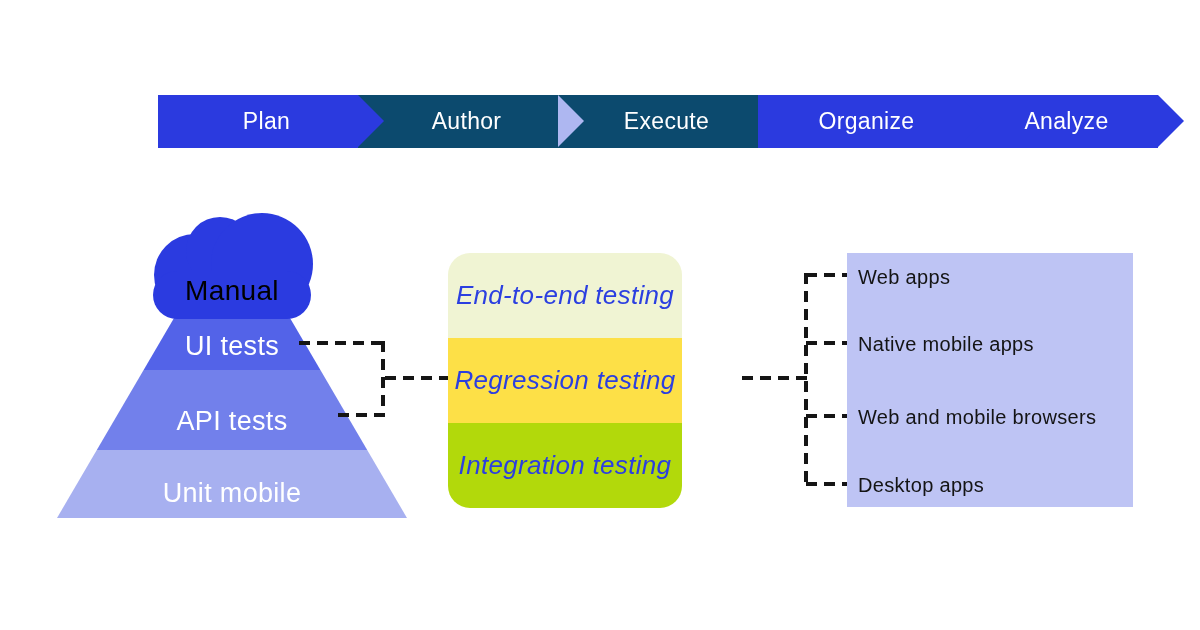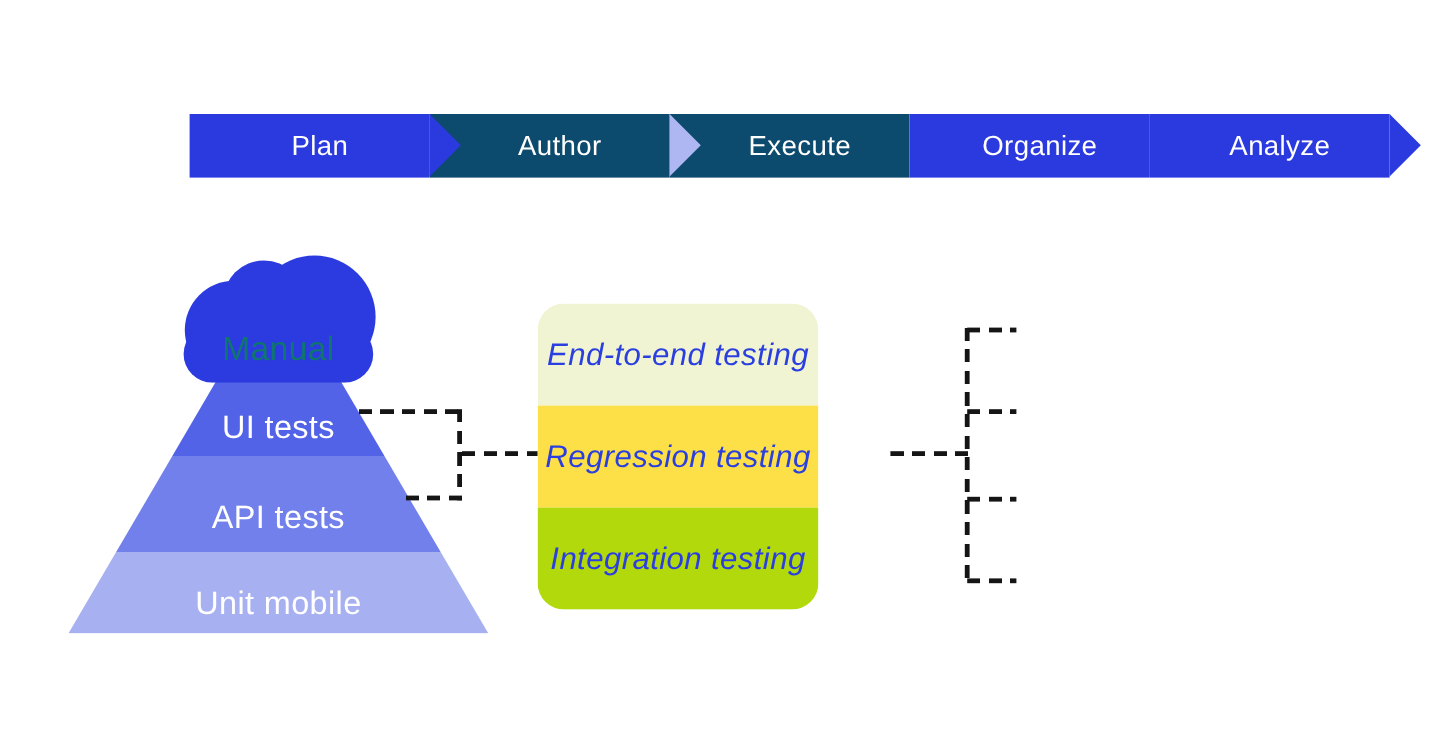--- a/index.html
+++ b/index.html
@@ -18,40 +18,40 @@
     content:"";position:absolute;right:-26px;top:0;width:0;height:0;z-index:inherit;
     border-top:26.5px solid transparent;border-bottom:26.5px solid transparent;
   }
   .step.dark{background:#2B3ADF;}
   .step.dark::after{border-left:26px solid #2B3ADF;}
   .step.light{background:#0c4a6e;}
   .step.light::after{border-left:26px solid #AEB7F1;}
 
   
   .pyramid{
-    position:absolute;left:57px;top:229px;width:350px;height:299px;
+    position:absolute;left:57px;top:219px;width:350px;height:299px;
     clip-path:polygon(50% 0,100% 100%,0 100%);
   }
   .band{position:absolute;left:0;width:100%;}
   .band.ui{top:0;height:151px;background:#5363E8;}
   .band.api{top:151px;height:80px;background:#7280EB;}
   .band.unit{top:231px;height:68px;background:#A7B0F0;}
   .pyr-label{
     position:absolute;left:0;width:100%;text-align:center;color:#ffffff;
     font-size:27px;font-weight:500;line-height:32px;
   }
   .pyr-label.ui{top:111px;}
   .pyr-label.api{top:186px;}
   .pyr-label.unit{top:258px;}
 
   
   .cloud{position:absolute;left:148px;top:211px;width:168px;height:108px;}
   .cloud-label{
     position:absolute;left:148px;top:276px;width:168px;text-align:center;
-    color:#0f766e;font-size:28px;font-weight:500;line-height:30px;
+    color:#000000;font-size:28px;font-weight:500;line-height:30px;
   }
 
   
   .dash-h{position:absolute;height:4px;background:repeating-linear-gradient(90deg,#151515 0 11px,transparent 11px 18px);}
   .dash-v{position:absolute;width:4px;background:repeating-linear-gradient(180deg,#151515 0 11px,transparent 11px 18px);}
 
   
   .stack{
     position:absolute;left:448px;top:253px;width:234px;height:255px;
     border-radius:22px;overflow:hidden;font-style:italic;
@@ -133,14 +133,20 @@
       </div>
   </div>
 
   <div class="dash-h" style="left:742px;top:376px;width:65px;"></div>
   <div class="dash-v" style="left:804px;top:273px;height:213px;"></div>
   <div class="dash-h" style="left:806px;top:273px;width:41px;"></div>
   <div class="dash-h" style="left:806px;top:341px;width:41px;"></div>
   <div class="dash-h" style="left:806px;top:414px;width:41px;"></div>
   <div class="dash-h" style="left:806px;top:482px;width:41px;"></div>
 
+  <div class="platforms">
+    <div class="platform-item p0">Web apps</div>
+    <div class="platform-item p1">Native mobile apps</div>
+    <div class="platform-item p2">Web and mobile browsers</div>
+    <div class="platform-item p3">Desktop apps</div>
+  </div>
 
 </div>
 
 </body></html>

